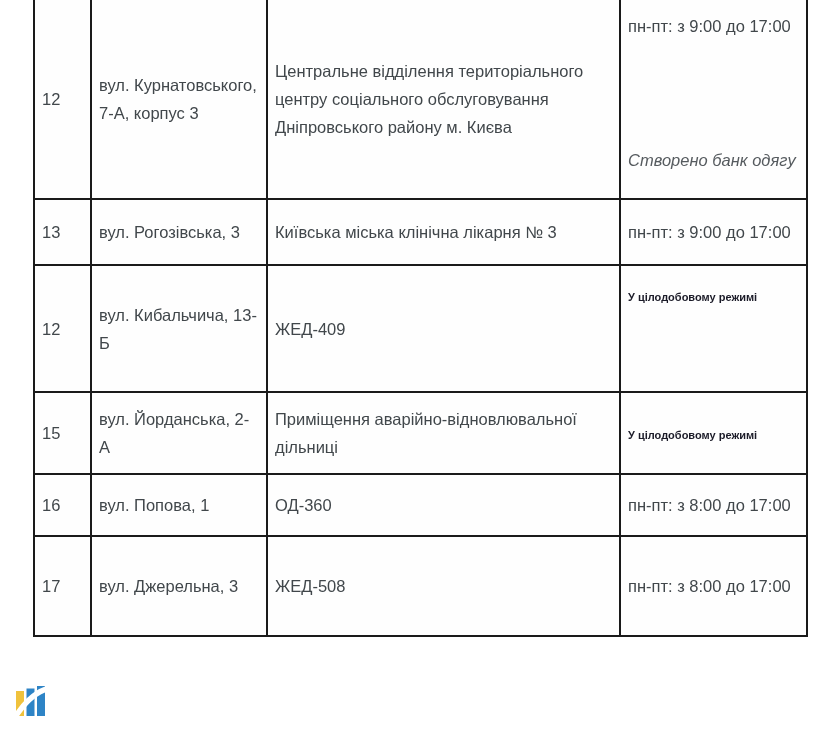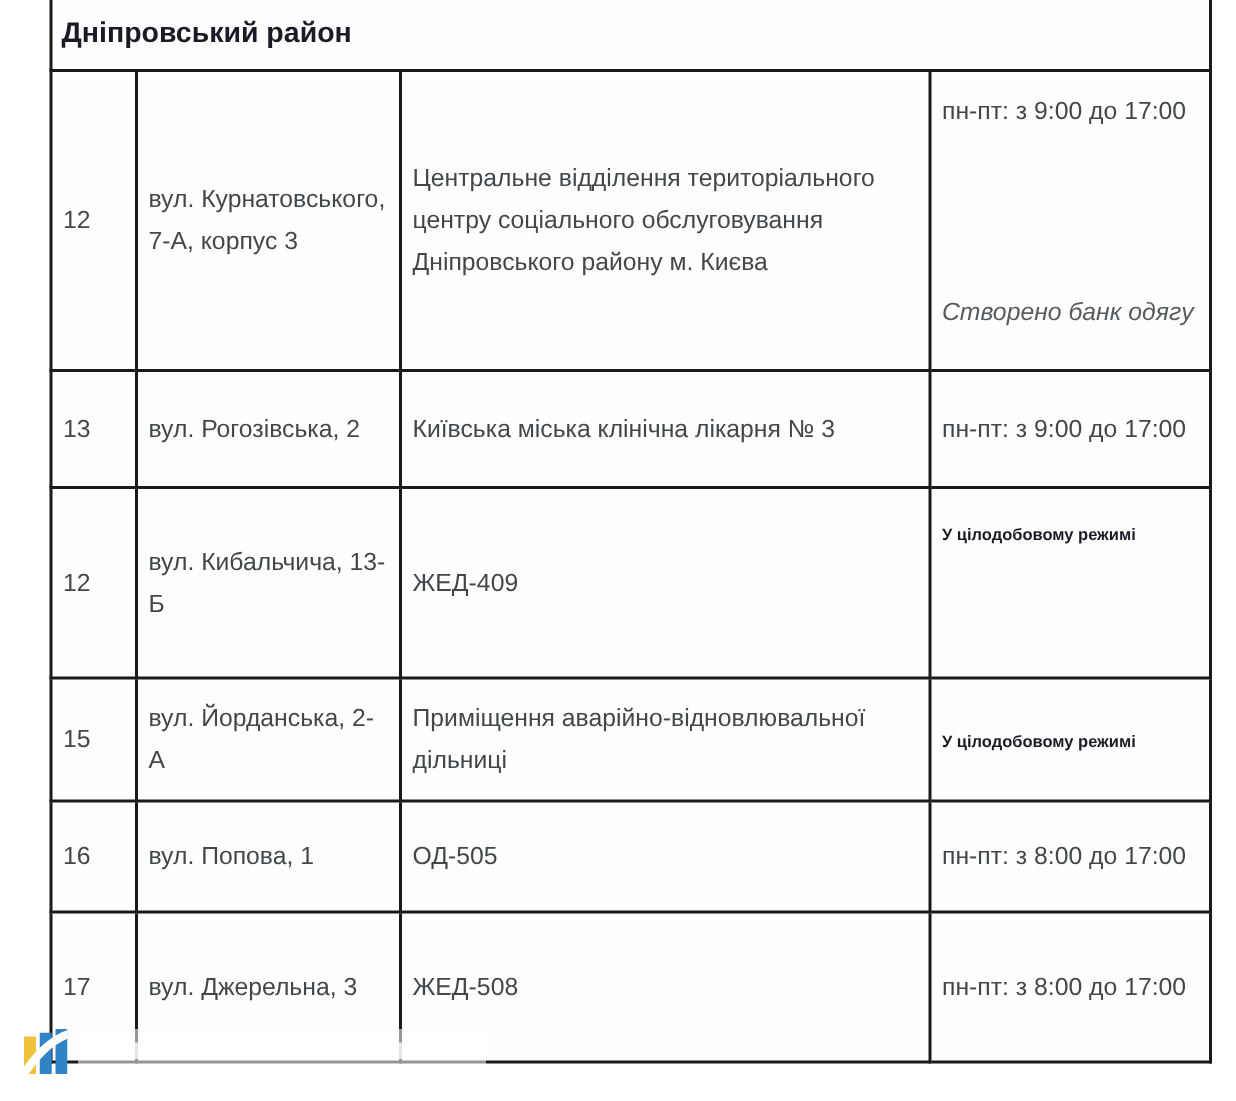--- a/index.html
+++ b/index.html
@@ -38,25 +38,25 @@
     background: #fefefe;
   }
   tr.rh td {
     font-size: 19px;
     font-weight: 700;
     color: #1b1b28;
     padding-left: 6px;
   }
   tr.rh    { height: 48px; }
   tr.r12   { height: 200px; }
-  tr.r13   { height: 78px; }
+  tr.r13   { height: 66px; }
   tr.r14   { height: 127px; }
   tr.rh2   { height: 49px; }
   tr.r15   { height: 82px; }
-  tr.r16   { height: 74px; }
+  tr.r16   { height: 62px; }
   tr.r17   { height: 100px; }
 
   td.sched-split {
     vertical-align: top;
     padding-top: 12px;
   }
   td.sched-top {
     vertical-align: top;
     padding-top: 15px;
   }
@@ -104,37 +104,34 @@
 <body>
 
 <table class="loc-table">
   <colgroup>
     <col class="c-num">
       <col class="c-addr">
       <col class="c-place">
       <col class="c-sched">
   </colgroup>
   <tbody>
-    <tr class="rh">
-      <td colspan="4">Дніпровський район</td>
-    </tr>
 
     <tr class="r12">
       <td>12</td>
       <td>вул. Курнатовського, 7-А, корпус 3</td>
       <td>Центральне відділення територіального центру соціального обслуговування Дніпровського району м. Києва</td>
       <td class="sched-split">
         <div>пн-пт: з 9:00 до 17:00</div>
         <div class="note">Створено банк одягу</div>
       </td>
     </tr>
 
     <tr class="r13">
       <td>13</td>
-      <td>вул. Рогозівська, 2</td>
+      <td>вул. Рогозівська, 3</td>
       <td>Київська міська клінічна лікарня № 3</td>
       <td>пн-пт: з 9:00 до 17:00</td>
     </tr>
 
     <tr class="r14">
       <td>12</td>
       <td>вул. Кибальчича, 13-Б</td>
       <td>ЖЕД-409</td>
       <td class="sched-top">
         <span class="sched-bold">У цілодобовому режимі</span>
@@ -147,21 +144,21 @@
       <td>вул. Йорданська, 2-А</td>
       <td>Приміщення аварійно-відновлювальної дільниці</td>
       <td>
         <span class="sched-bold">У цілодобовому режимі</span>
       </td>
     </tr>
 
     <tr class="r16">
       <td>16</td>
       <td>вул. Попова, 1</td>
-      <td>ОД-505</td>
+      <td>ОД-360</td>
       <td>пн-пт: з 8:00 до 17:00</td>
     </tr>
 
     <tr class="r17">
       <td>17</td>
       <td>вул. Джерельна, 3</td>
       <td>ЖЕД-508</td>
       <td>пн-пт: з 8:00 до 17:00</td>
     </tr>
   </tbody>

